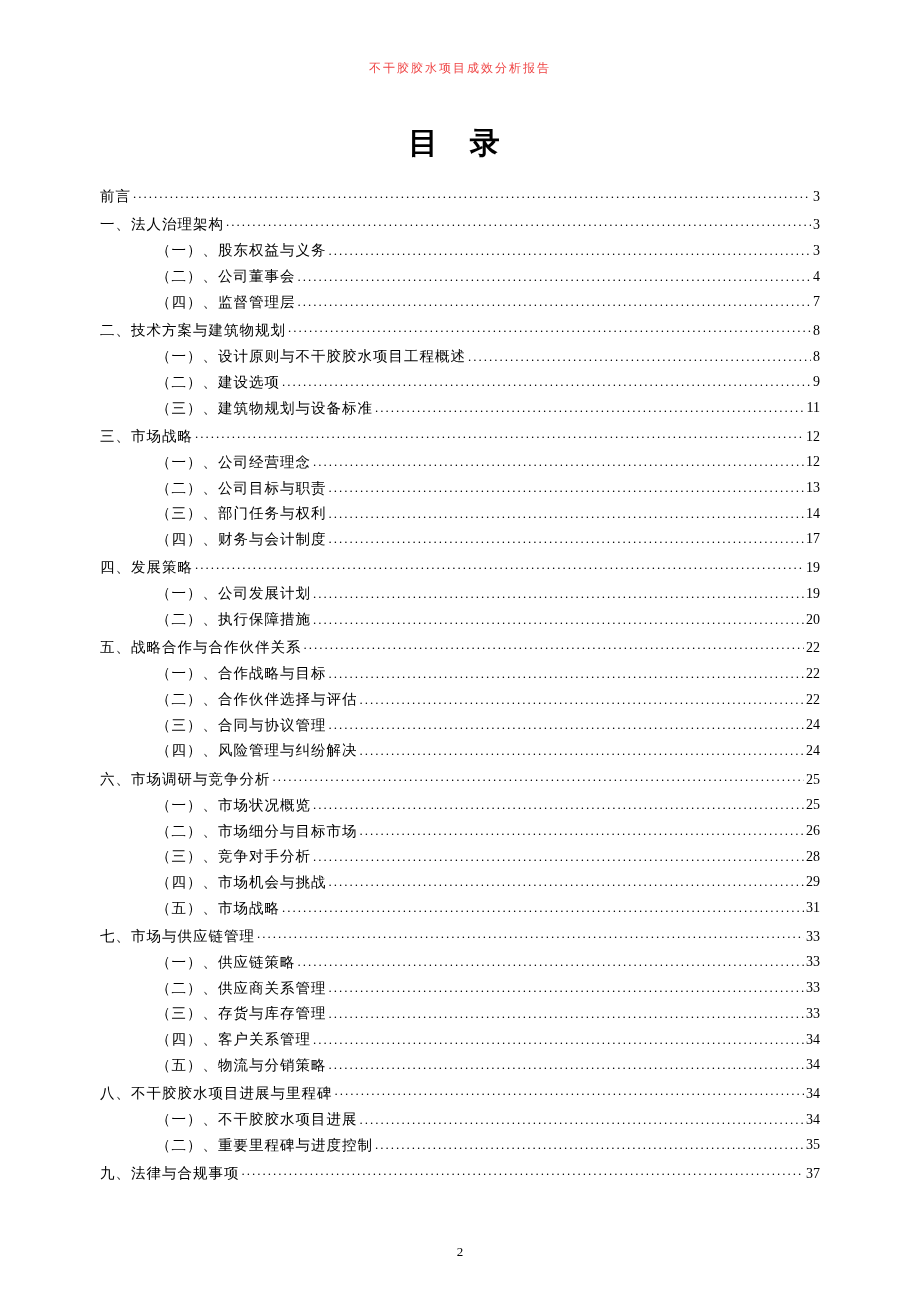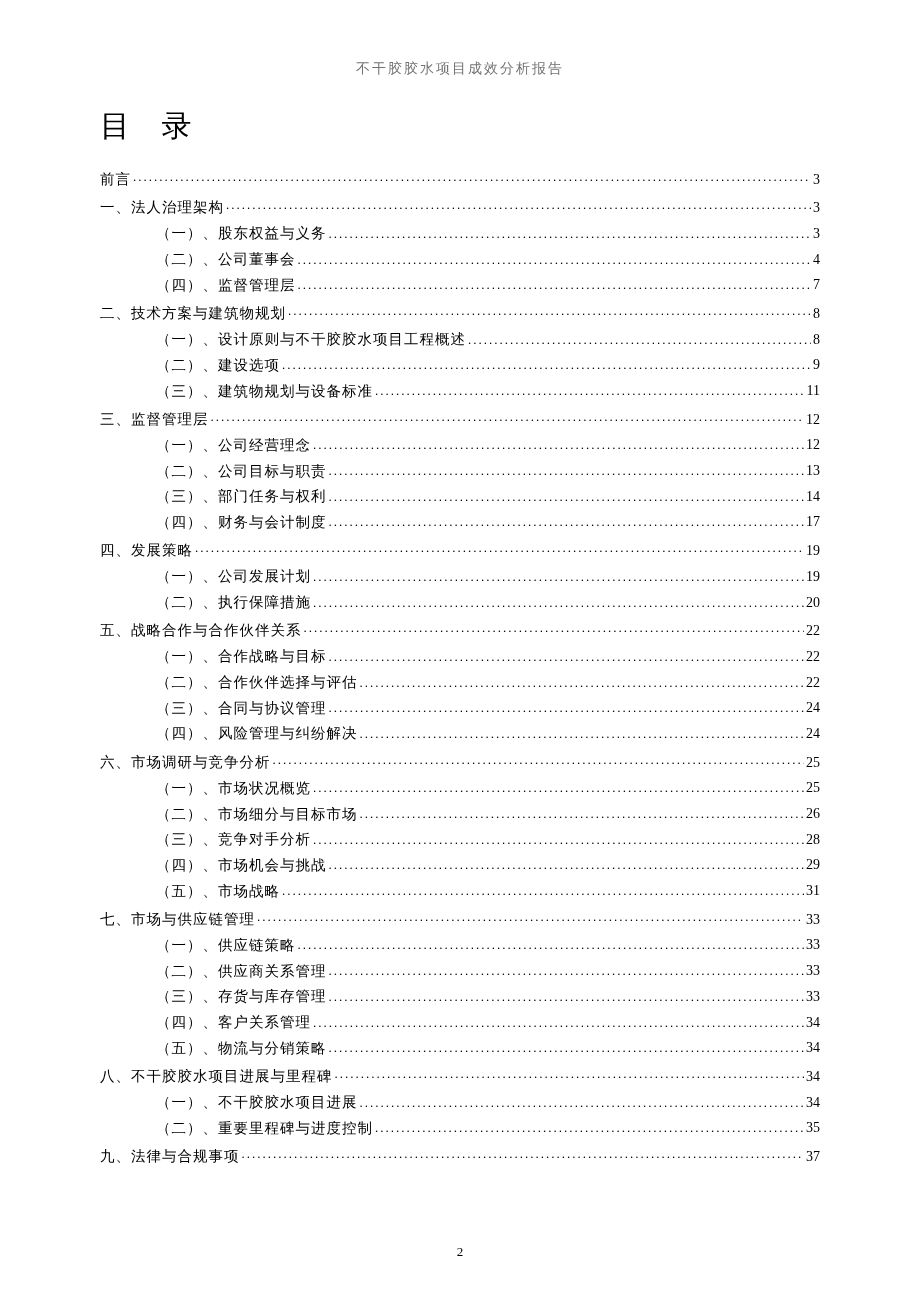--- a/index.html
+++ b/index.html
@@ -12,29 +12,29 @@
     color: #000;
   }
   .page {
     width: 920px;
     height: 1302px;
     padding: 60px 100px 40px 100px;
     position: relative;
   }
   .header {
     text-align: center;
-    font-size: 14px;
+    font-size: 12px;
     letter-spacing: 2px;
-    margin-bottom: 28px;
-    color: #737373;
+    margin-bottom: 46px;
+    color: #ef4444;
   }
   .title {
-    text-align: left;
+    text-align: center;
     font-size: 30px;
-    font-weight: normal;
+    font-weight: bold;
     letter-spacing: 12px;
     margin-bottom: 22px;
     color: #000;
   }
   .toc {
     font-size: 14.5px;
     line-height: 1;
   }
   .toc-row {
     display: flex;
@@ -126,21 +126,21 @@
         <span class="toc-label">（二）、建设选项</span>
         <span class="toc-dots"></span>
         <span class="toc-page">9</span>
       </div>
       <div class="toc-row l2">
         <span class="toc-label">（三）、建筑物规划与设备标准</span>
         <span class="toc-dots"></span>
         <span class="toc-page">11</span>
       </div>
       <div class="toc-row l1">
-        <span class="toc-label">三、监督管理层</span>
+        <span class="toc-label">三、市场战略</span>
         <span class="toc-dots"></span>
         <span class="toc-page">12</span>
       </div>
       <div class="toc-row l2">
         <span class="toc-label">（一）、公司经营理念</span>
         <span class="toc-dots"></span>
         <span class="toc-page">12</span>
       </div>
       <div class="toc-row l2">
         <span class="toc-label">（二）、公司目标与职责</span>

